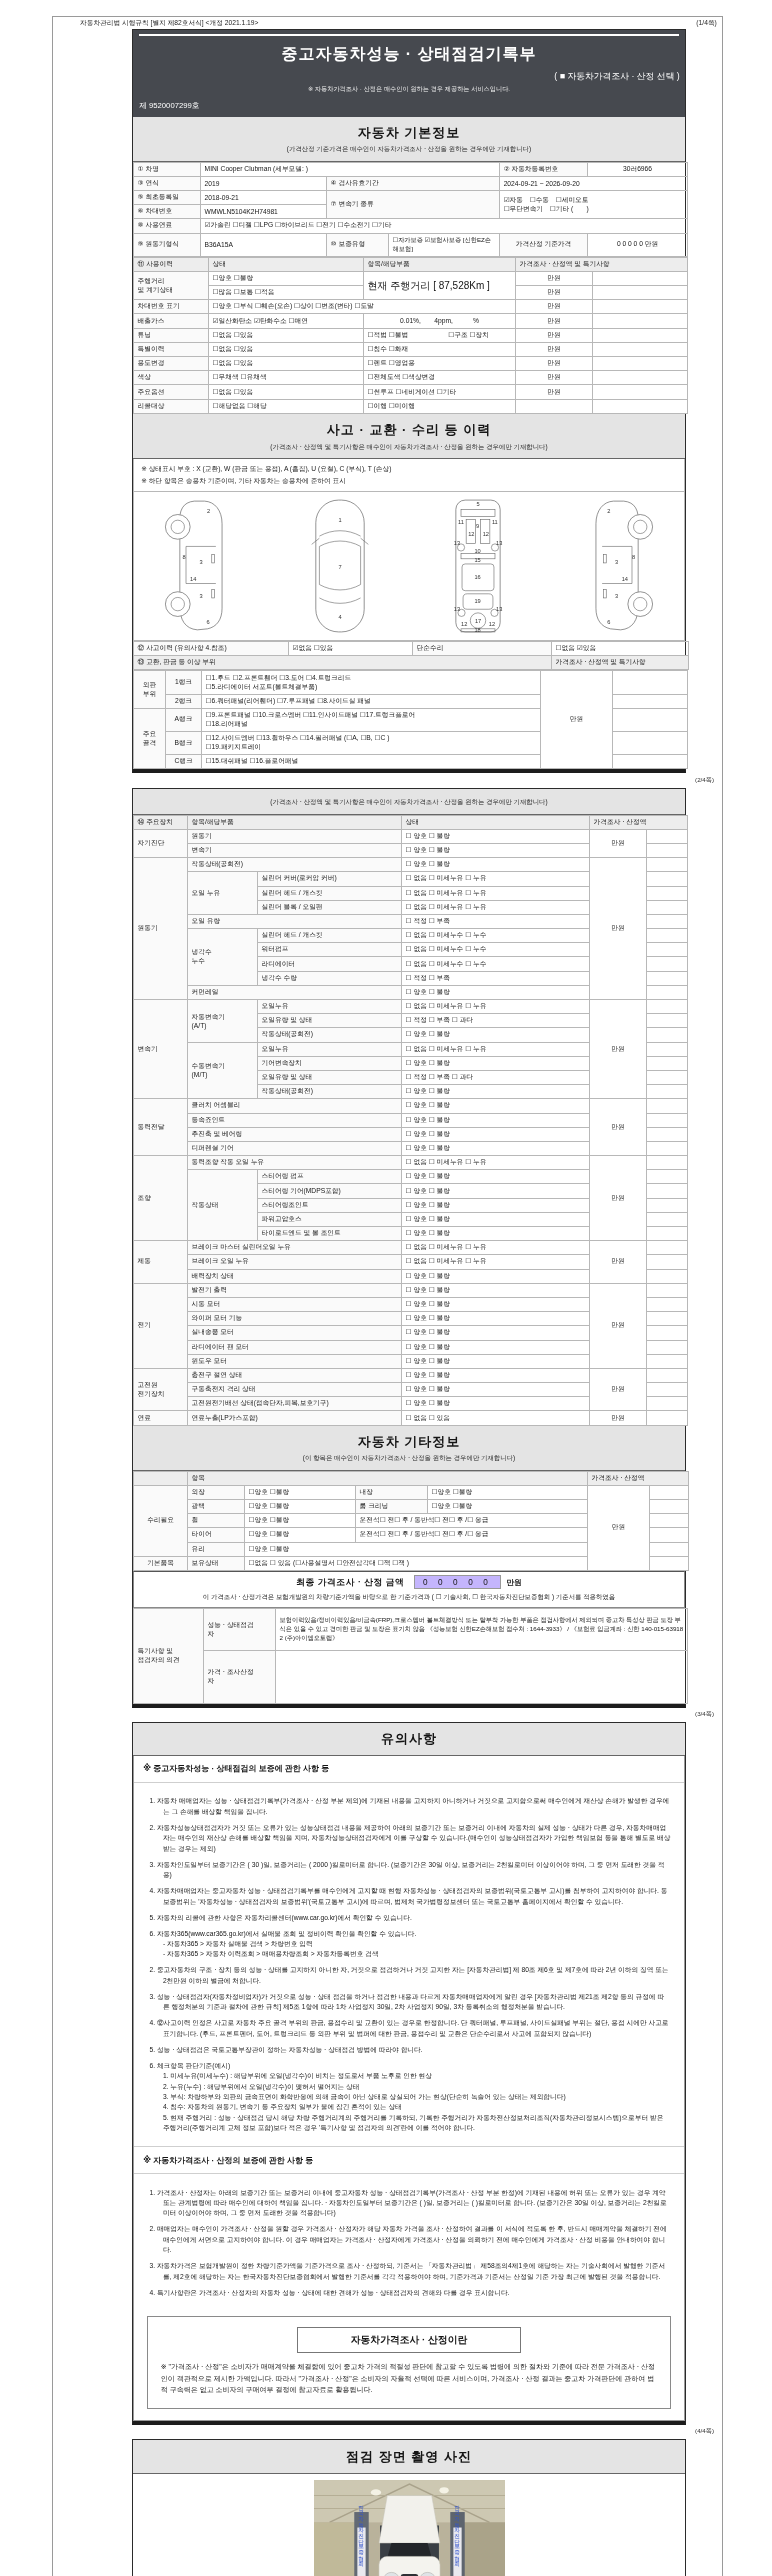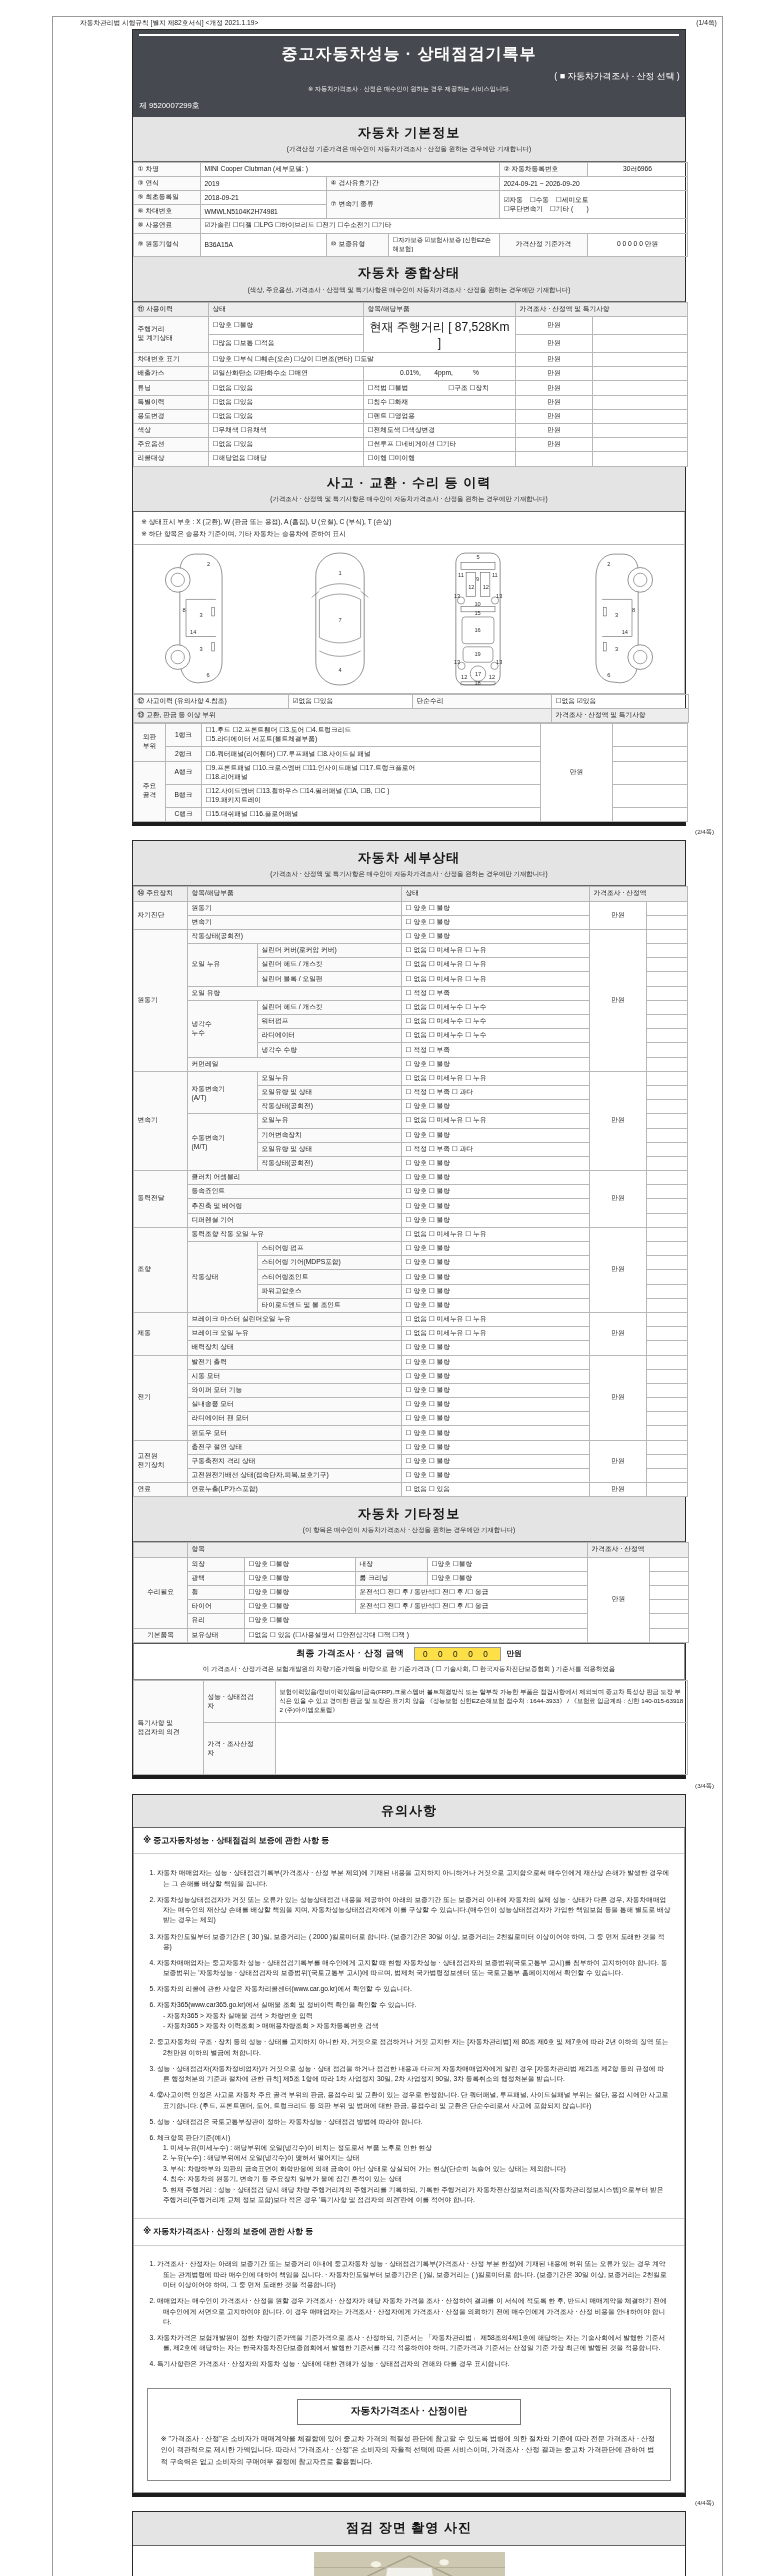--- a/index.html
+++ b/index.html
@@ -22,32 +22,32 @@
   .sechead h2{margin:1px;font-size:13px;font-weight:bold;letter-spacing:1px}
   .sechead .sub{font-size:6.4px;margin-top:3.6px;color:#222}
   table{border-collapse:collapse;width:554px;table-layout:fixed}
   td{border:0.5px solid #b8b8b8;font-size:6.7px;padding:2.1px 3.6px;vertical-align:middle;word-break:break-all}
   .lbl{background:#fafafa}
   .hcell{background:#ededed}
   .pre{white-space:pre-line}
   .ctr{text-align:center}
   .price{text-align:center;color:#222}
   .pe{background:#fff}
-  .mileage{font-size:12px;text-align:center}
+  .mileage{font-size:10px;text-align:left}
   .small{font-size:6.2px}
   .legendbox{border:0.5px solid #b8b8b8;border-top:none;padding:4.6px 7.2px;font-size:6.7px;line-height:1.7}
   .diagrams{border:0.5px solid #b8b8b8;border-top:none;display:flex;justify-content:space-around;
             align-items:center;padding:5.2px 0;background:#fff}
   .num{font-size:11px;fill:#333}
   .carline{fill:#fff;stroke:#6a6a6a;stroke-width:1.4}
   .carline2{fill:none;stroke:#6a6a6a;stroke-width:1.2}
   
   .finalbox{border:0.5px solid #8a8a8a;border-top:1px solid #555;padding:4.6px 0 5.2px;text-align:center}
   .finalbox .t{font-size:8.8px;font-weight:bold;letter-spacing:0.5px}
-  .finalbox .digits{border:0.5px solid #999;background:#fde047;padding:1.5px 8.2px;margin-left:7.2px;
+  .finalbox .digits{border:0.5px solid #999;background:#c4b5fd;padding:1.5px 8.2px;margin-left:7.2px;
                     letter-spacing:4.1px;font-size:8.2px}
   .finalbox .unit{font-size:7.7px;font-weight:bold;margin-left:3.1px}
   .finalbox .note{font-size:6.4px;margin-top:4.6px;font-weight:normal}
   
   .nbox{border:0.5px solid #9a9a9a;border-top:none;background:#fff}
   .nsec{font-size:8px;font-weight:bold;padding:7.2px 9.3px;border-bottom:0.5px solid #cfcfcf}
   .nlist{padding:8.2px 13.4px 7.2px 15.5px}
   .ni{white-space:pre-line;margin:5.7px 0;padding-left:13.4px;text-indent:-13.4px;font-size:6.7px;line-height:1.55}
   .apprbox{border:0.5px solid #8a8a8a;margin:5.2px 13.4px 11.3px;padding:10.3px 12.4px 12.4px}
   .apprtitle{border:0.5px solid #777;width:222px;margin:0 auto;text-align:center;
@@ -122,24 +122,20 @@
           <td class="lbl">⑨ 원동기형식</td>
           <td>B36A15A</td>
           <td class="lbl">⑩ 보증유형</td>
           <td class="small">☐자가보증 ☑보험사보증 [신한EZ손해보험]</td>
           <td class="lbl ctr">가격산정 기준가격</td>
           <td class="ctr">0 0 0 0 0 만원</td>
         </tr>
       </tbody>
         </table>
 
-      <div class="sechead">
-        <h2>자동차 종합상태</h2>
-        <div class="sub">(색상, 주요옵션, 가격조사 · 산정액 및 특기사항은 매수인이 자동차가격조사 · 산정을 원하는 경우에만 기재합니다)</div>
-      </div>
 
       <table>
         <colgroup>
             <col style="width:75px">
             <col style="width:155px">
             <col style="width:152px">
             <col style="width:77px">
             <col style="width:95px">
           </colgroup>
         <tbody>
@@ -375,21 +371,20 @@
           <td class="pre">☐15.대쉬패널  ☐16.플로어패널</td>
           <td class="pe"></td>
         </tr>
       </tbody>
         </table>
     </div>
     <div class="plabel">(2/4쪽)</div>
 
     <div class="pagebox">
       <div class="sechead">
-        <h2>자동차 세부상태</h2>
         <div class="sub">(가격조사 · 산정액 및 특기사항은 매수인이 자동차가격조사 · 산정을 원하는 경우에만 기재합니다)</div>
       </div>
 
       <table>
         <colgroup>
             <col style="width:54px">
             <col style="width:70px">
             <col style="width:144px">
             <col style="width:188px">
             <col style="width:57px">

